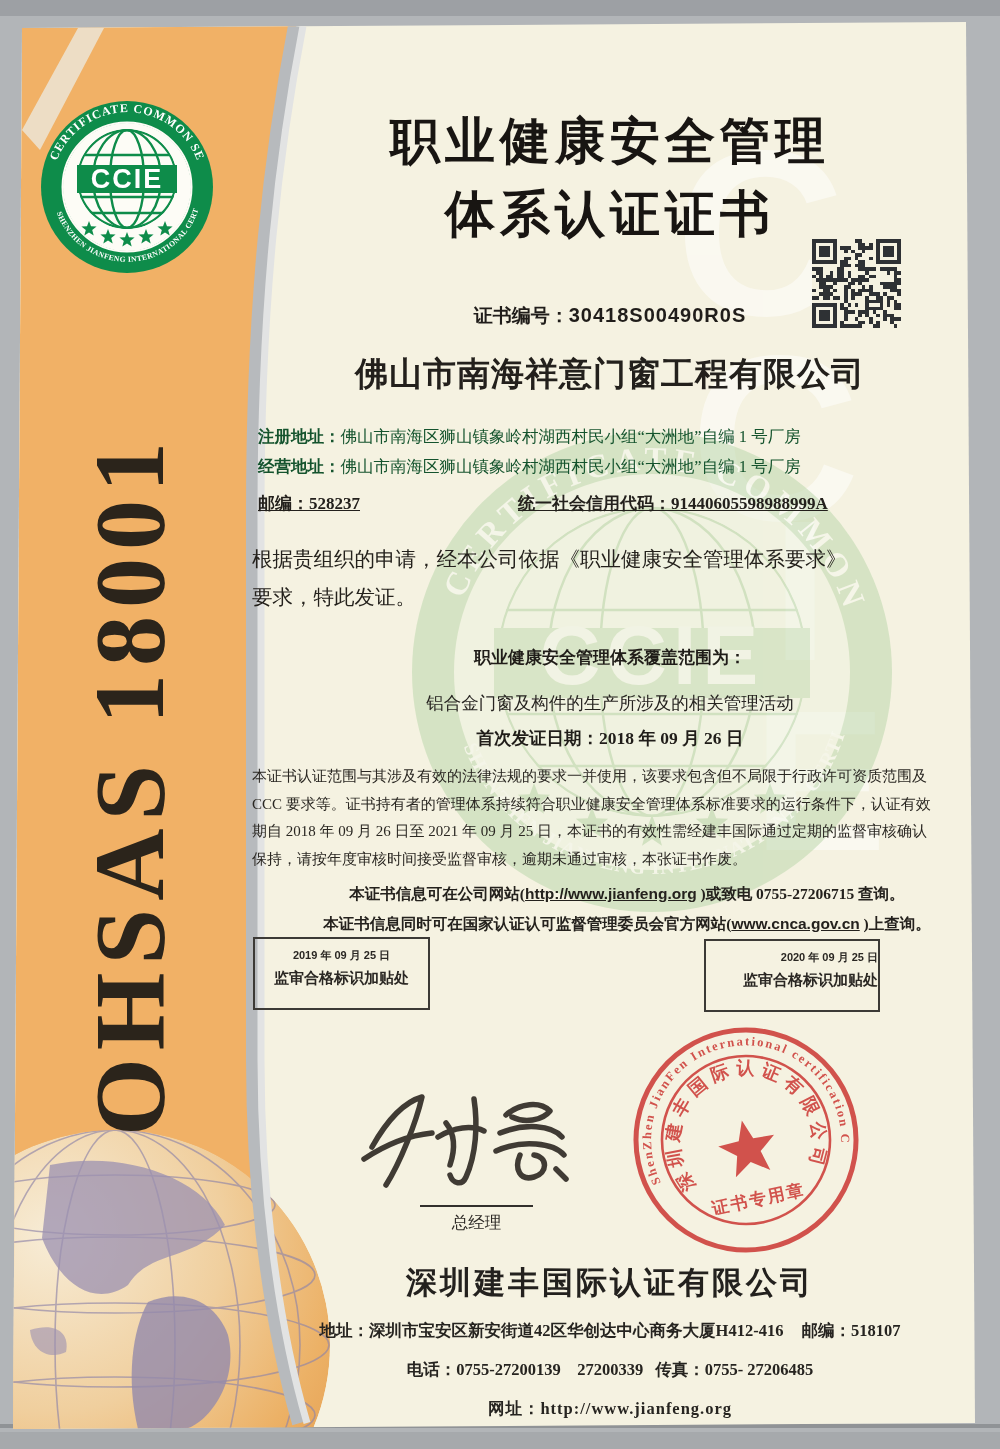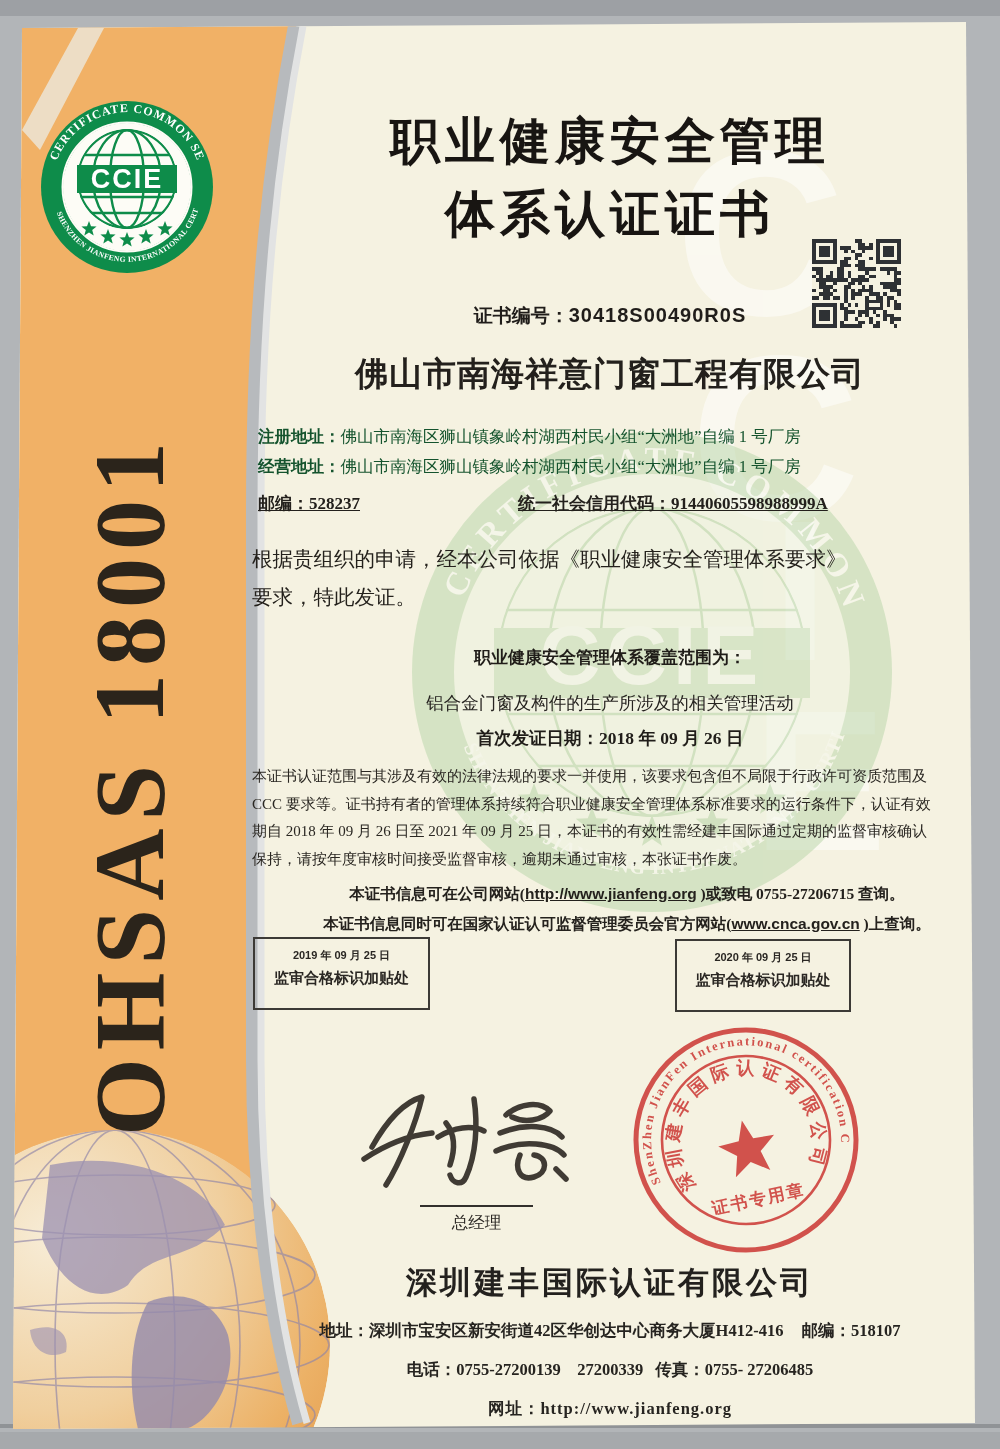--- a/index.html
+++ b/index.html
@@ -28,21 +28,21 @@
   #scope-h{left:250px;top:646px;width:720px;font-size:17px;color:#201d19;}
   #scope{left:250px;top:691px;width:720px;font-size:17.5px;color:#262younger320;color:#262320;}
   #first-issue{left:250px;top:726px;width:720px;font-size:17.5px;color:#201d19;}
   #fineprint{left:252px;top:763px;width:718px;font-size:15px;line-height:27.5px;color:#2a2username722;color:#2a2722;}
   .infoline{left:268px;width:718px;font-size:15.5px;color:#24211d;text-align:center;}
   #info1{top:884px;} #info2{top:914px;}
   .infoline .url{font-family:"Liberation Sans","DejaVu Sans",sans-serif;text-decoration:underline;}
   .auditbox{border:2px solid #3c3a36;color:#2a2723;text-align:center;
             font-family:"Liberation Sans","DejaVu Sans",sans-serif;}
   #box-l{left:253px;top:937px;width:173px;height:69px;}
-  #box-r{left:675px;top:939px;width:172px;height:69px;}
+  #box-r{left:704px;top:939px;width:172px;height:69px;text-align:right;}
   .auditbox .d{margin-top:9px;font-size:11px;font-weight:bold;}
   .auditbox .t{margin-top:6px;font-size:15px;font-weight:bold;}
   #sig-line{left:420px;top:1205px;width:113px;height:0;border-top:2px solid #32302c;}
   #sig-title{left:420px;top:1212px;width:113px;font-size:16.5px;color:#2c2925;}
   #issuer{left:250px;top:1262px;width:720px;font-size:31px;letter-spacing:3px;color:#23211e;}
   .contact{left:250px;width:720px;font-size:16.5px;color:#262420;}
   #contact1{top:1320px;} #contact2{top:1359px;} #contact3{top:1398px;letter-spacing:1px;}
 </style>
 </head>
 <body>

